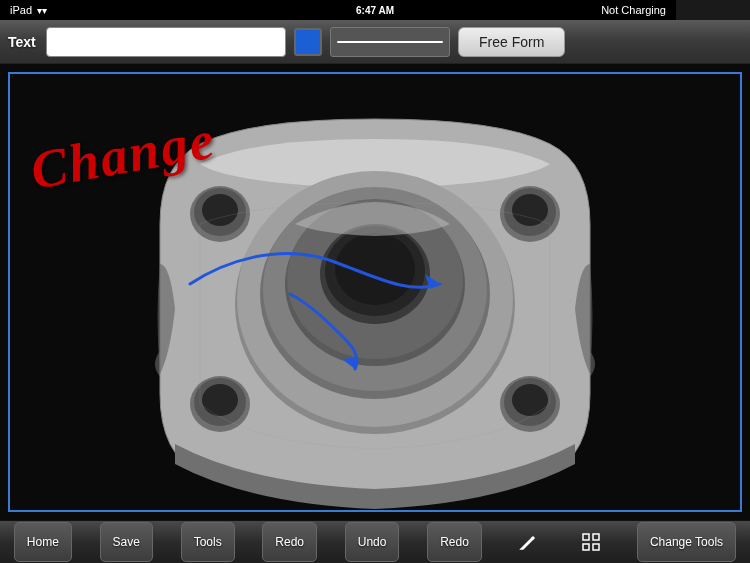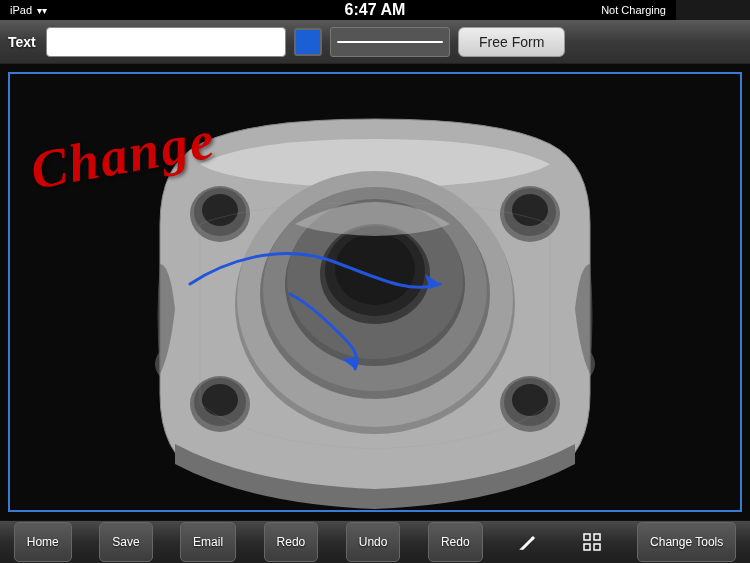--- a/index.html
+++ b/index.html
@@ -17,21 +17,21 @@
       height: 20px;
       background: #000;
       display: flex;
       align-items: center;
       justify-content: space-between;
       padding: 0 10px;
       color: #fff;
       font-size: 11px;
     }
     .status-left { display: flex; align-items: center; gap: 5px; }
-    .status-center { position: absolute; left: 50%; transform: translateX(-50%); font-size: 16px; font-weight: 600; text-align: right; }
+    .status-center { position: absolute; left: 50%; transform: translateX(-50%); font-size: 10px; font-weight: 600; text-align: right; }
     .status-right { font-size: 11px; }
 
     
     #toolbar {
       width: 750px;
       height: 44px;
       background: linear-gradient(180deg, #5a5a5a 0%, #3a3a3a 50%, #2e2e2e 100%);
       display: flex;
       align-items: center;
       padding: 0 8px;
@@ -284,21 +284,21 @@
 
     <path d="M290,230 C310,240 330,260 345,275 C355,285 360,295 355,305" fill="none" stroke="#2255dd" stroke-width="3" stroke-linecap="round"></path>
 
     <polygon points="355,305 342,295 358,293" fill="#2255dd"></polygon>
   </svg>
 </div>
 
 <div id="bottom-toolbar">
   <button class="bottom-btn">Home</button>
   <button class="bottom-btn">Save</button>
-  <button class="bottom-btn">Email</button>
+  <button class="bottom-btn">Tools</button>
   <button class="bottom-btn">Redo</button>
   <button class="bottom-btn">Undo</button>
   <button class="bottom-btn">Redo</button>
   <button class="bottom-icon-btn">
     <svg width="20" height="20" viewBox="0 0 20 20">
       <path d="M3 17 L7 13 L14 6 L15 5 L16 6 L9 13 L5 17 Z" fill="none" stroke="#fff" stroke-width="1.5"></path>
       <path d="M14 5 L16 7 L15 8 L13 6 Z" fill="#fff"></path>
     </svg>
   </button>
   <button class="bottom-icon-btn">

